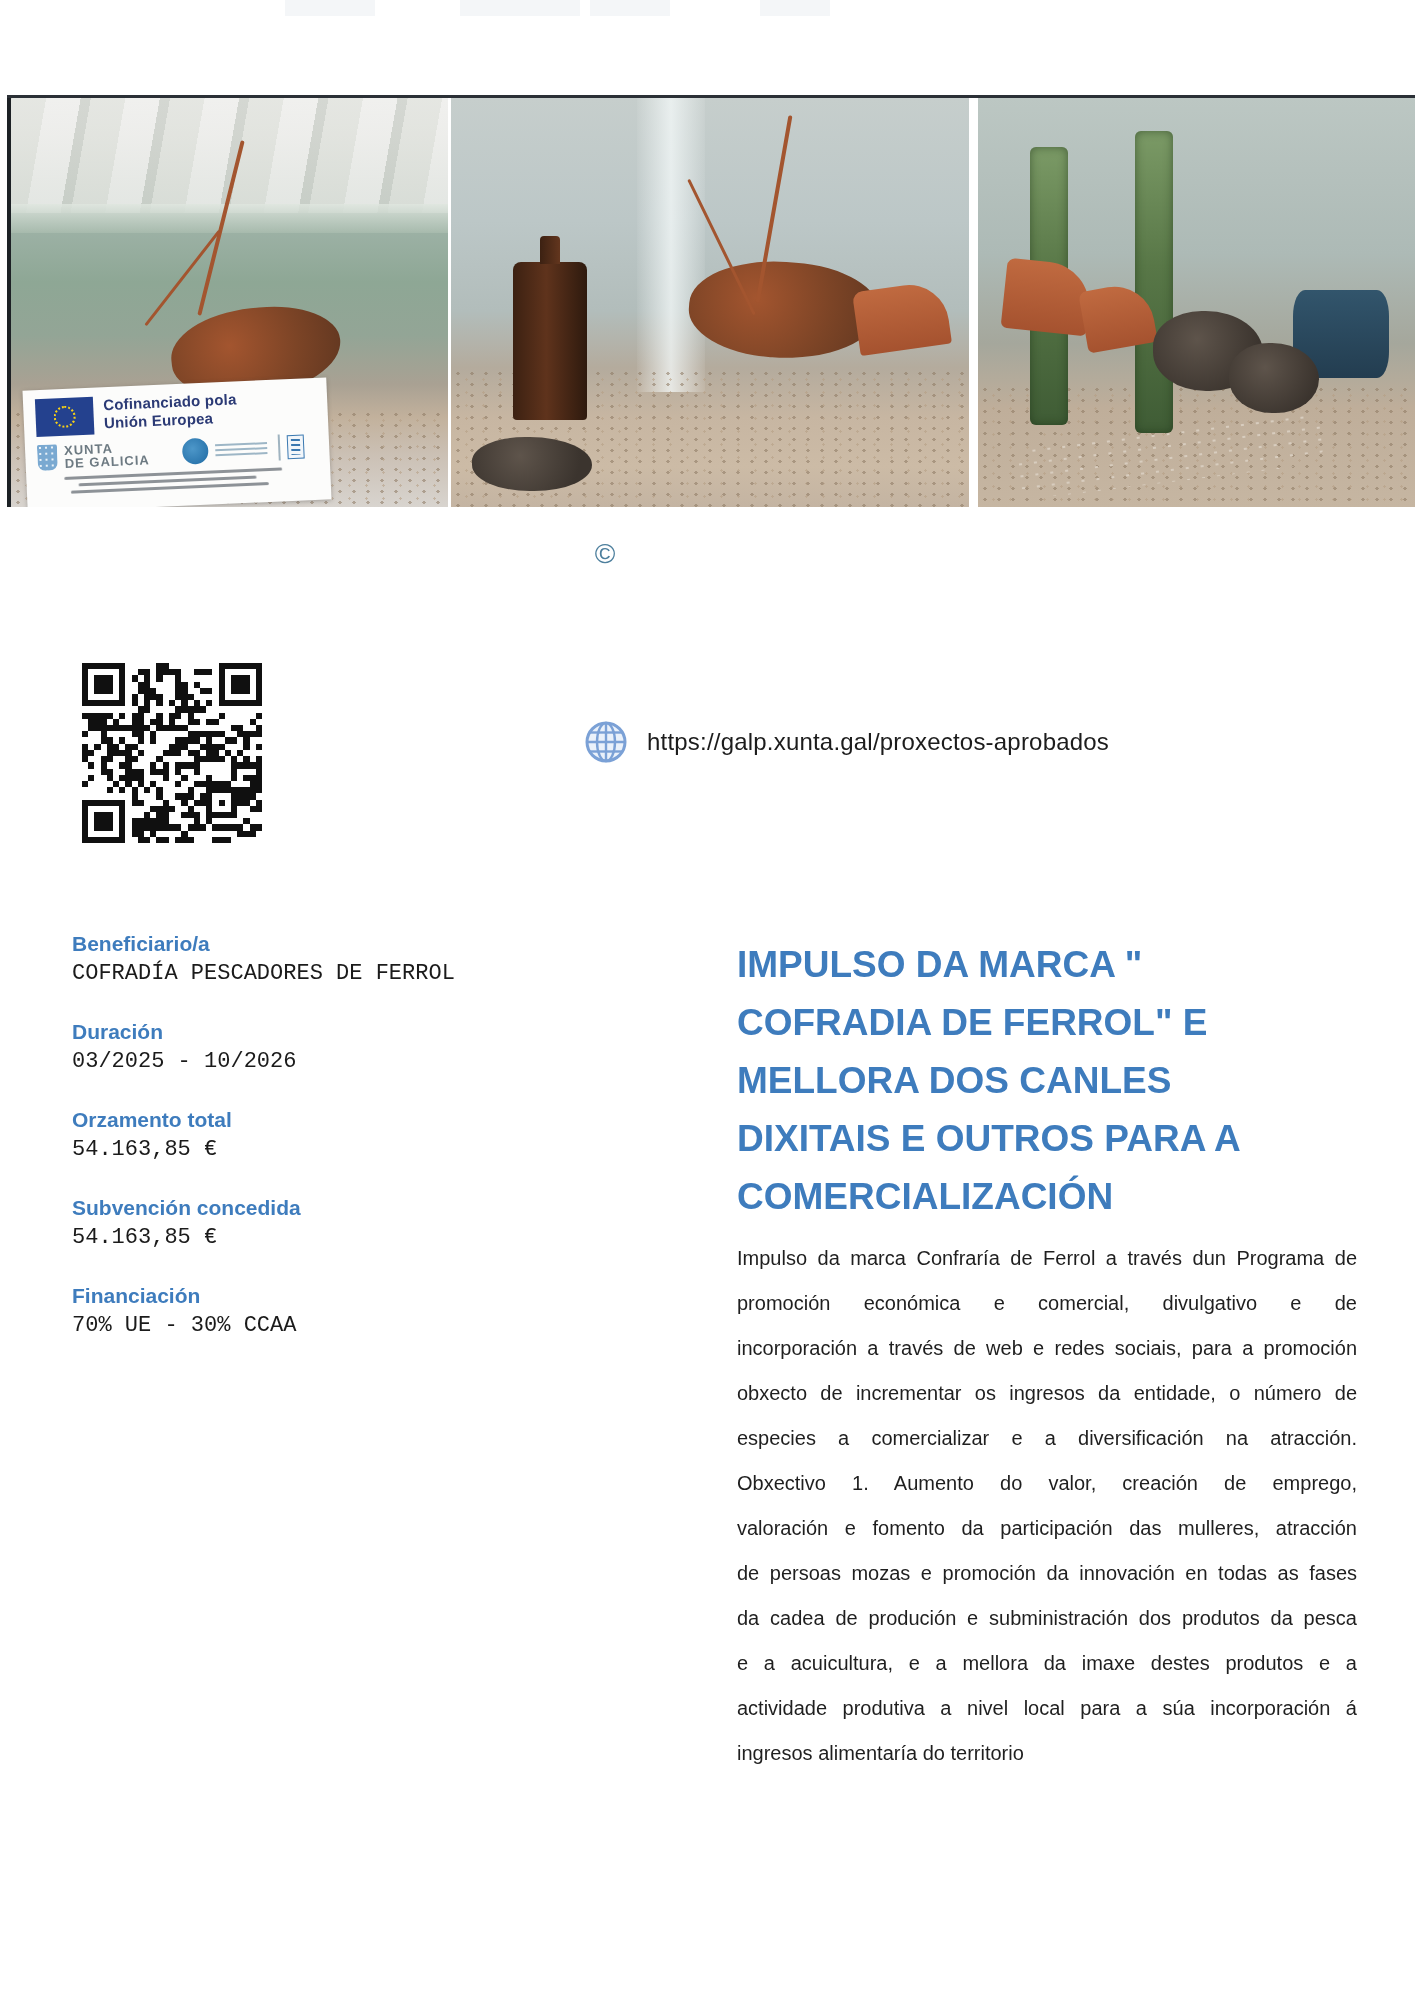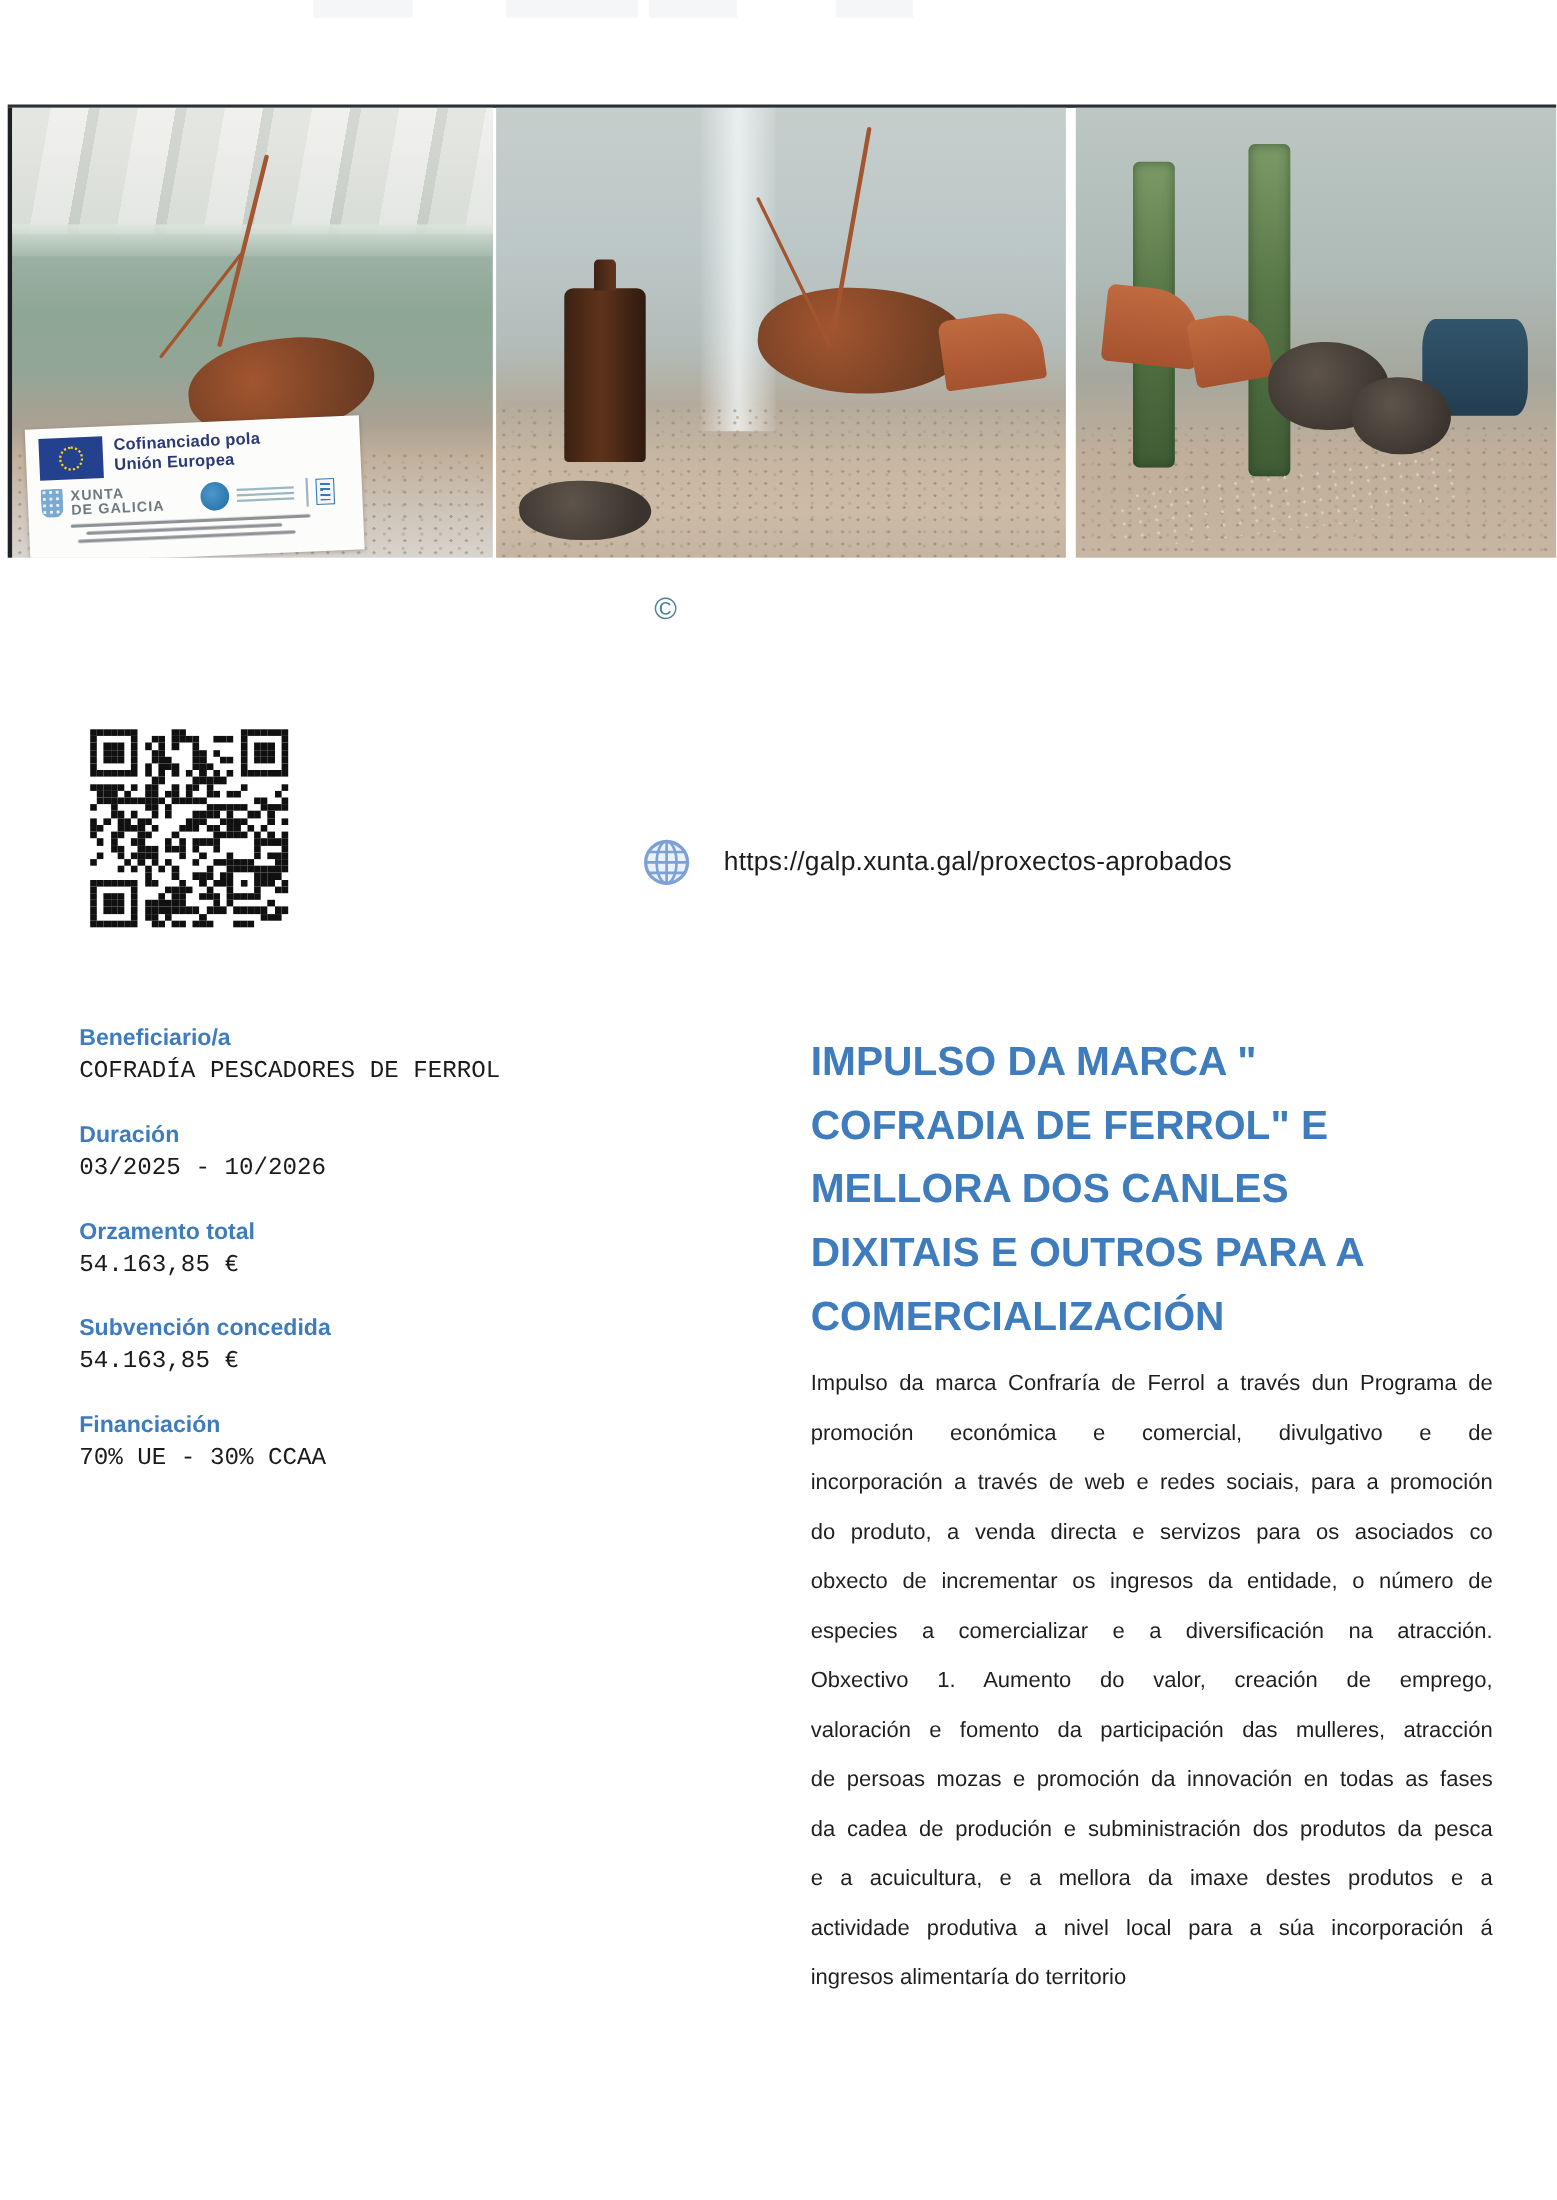--- a/index.html
+++ b/index.html
@@ -108,21 +108,21 @@
     position:absolute; left:580px; top:538px; width:50px; text-align:center;
     font-size:28px; color:#4d7f9d; font-weight:normal;
   }
 
   
   #qr-code { position:absolute; left:82px; top:663px; width:180px; height:180px; background:#ffffff;
     display:grid; grid-template-columns:repeat(29,1fr); grid-template-rows:repeat(29,1fr); }
   #qr-code .m { background:#101010; }
 
   
-  #website-row { position:absolute; left:584px; top:762px; display:flex; align-items:center; gap:30px; }
+  #website-row { position:absolute; left:584px; top:720px; display:flex; align-items:center; gap:19px; }
   #globe-icon { width:44px; height:44px; flex:0 0 auto; }
   #website-url { font-size:24px; color:#1c1c1c; letter-spacing:.2px; }
 
   
   #details { position:absolute; left:72px; top:931px; width:580px; }
   .field { margin-bottom:31px; }
   .field-label { color:#3e7cbd; font-weight:bold; font-size:21px; line-height:26px; margin-bottom:3px; }
   .field-value { color:#1b1b1b; font-size:22px; line-height:28px;font-family:Liberation Mono, monospace; }
 
   
@@ -1092,21 +1092,20 @@
       <div class="title-line">IMPULSO DA MARCA "</div>
       <div class="title-line">COFRADIA DE FERROL" E</div>
       <div class="title-line">MELLORA DOS CANLES</div>
       <div class="title-line">DIXITAIS E OUTROS PARA A</div>
       <div class="title-line">COMERCIALIZACIÓN</div>
     </div>
   <div id="project-description">
       <div class="body-line">Impulso da marca Confraría de Ferrol a través dun Programa de</div>
       <div class="body-line">promoción económica e comercial, divulgativo e de</div>
       <div class="body-line">incorporación a través de web e redes sociais, para a promoción</div>
-      <div class="body-line">do produto, a venda directa e servizos para os asociados co</div>
       <div class="body-line">obxecto de incrementar os ingresos da entidade, o número de</div>
       <div class="body-line">especies a comercializar e a diversificación na atracción.</div>
       <div class="body-line">Obxectivo 1. Aumento do valor, creación de emprego,</div>
       <div class="body-line">valoración e fomento da participación das mulleres, atracción</div>
       <div class="body-line">de persoas mozas e promoción da innovación en todas as fases</div>
       <div class="body-line">da cadea de produción e subministración dos produtos da pesca</div>
       <div class="body-line">e a acuicultura, e a mellora da imaxe destes produtos e a</div>
       <div class="body-line">actividade produtiva a nivel local para a súa incorporación á</div>
       <div class="body-line last">ingresos alimentaría do territorio</div>
     </div>

